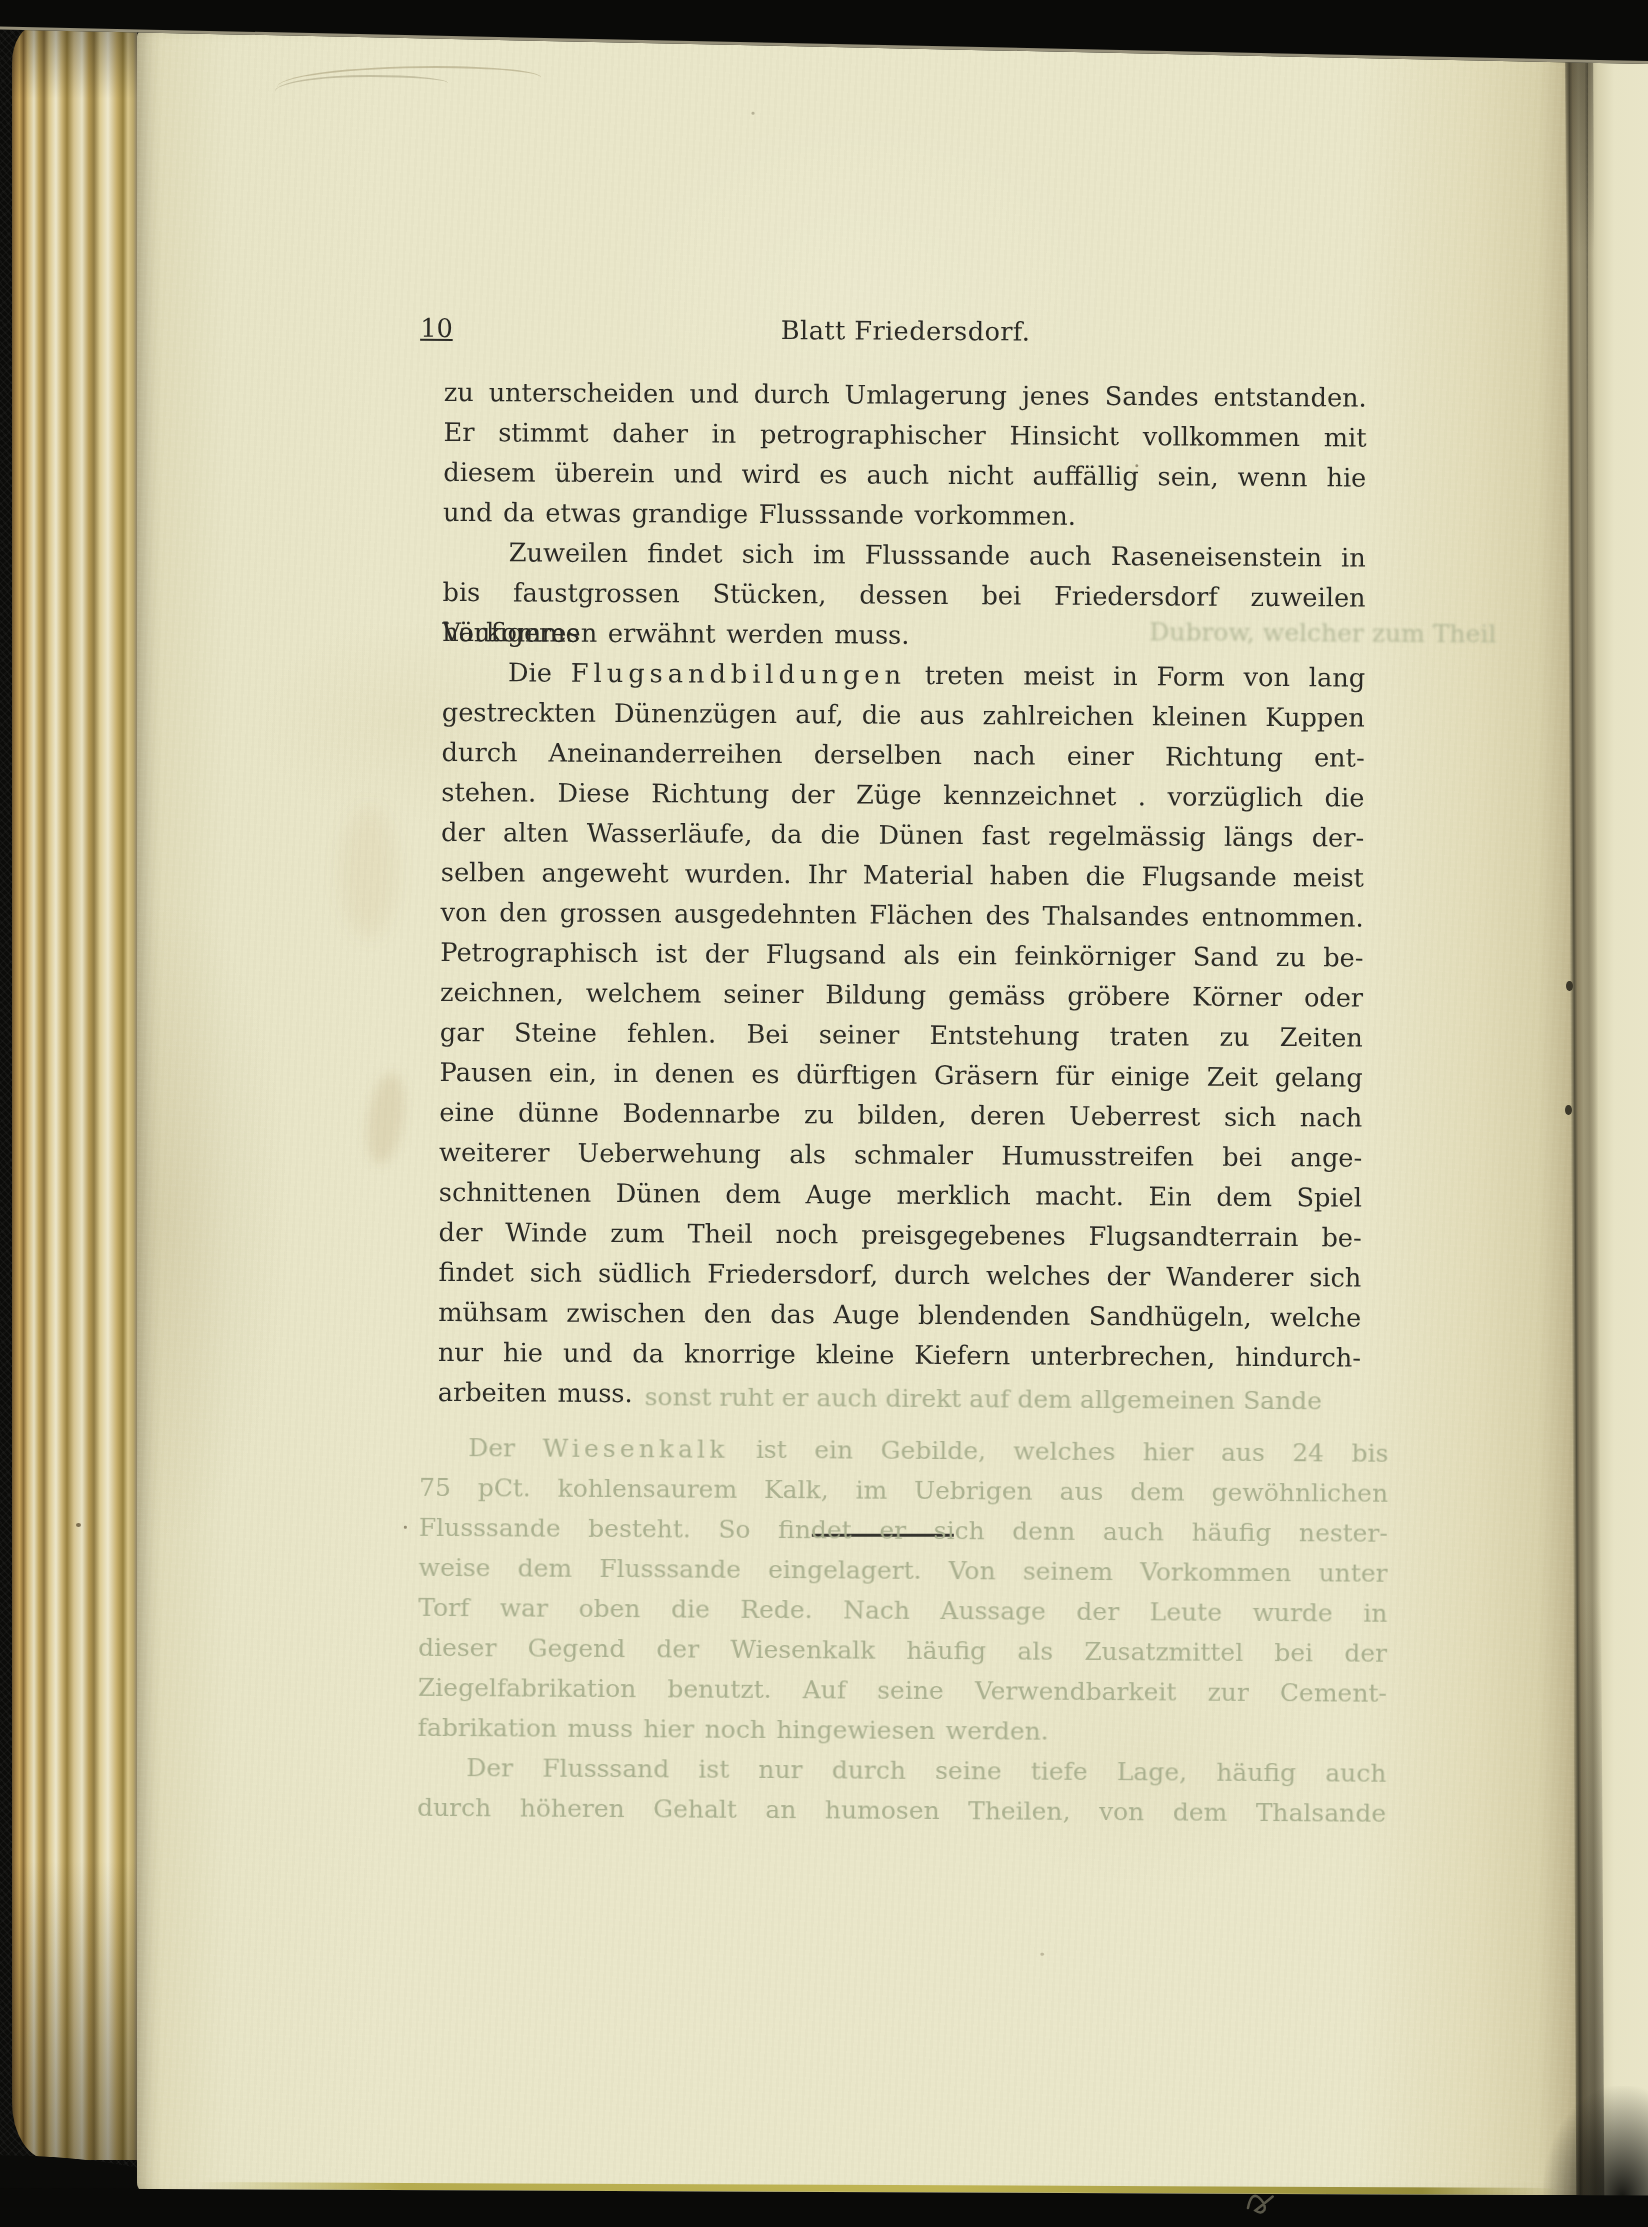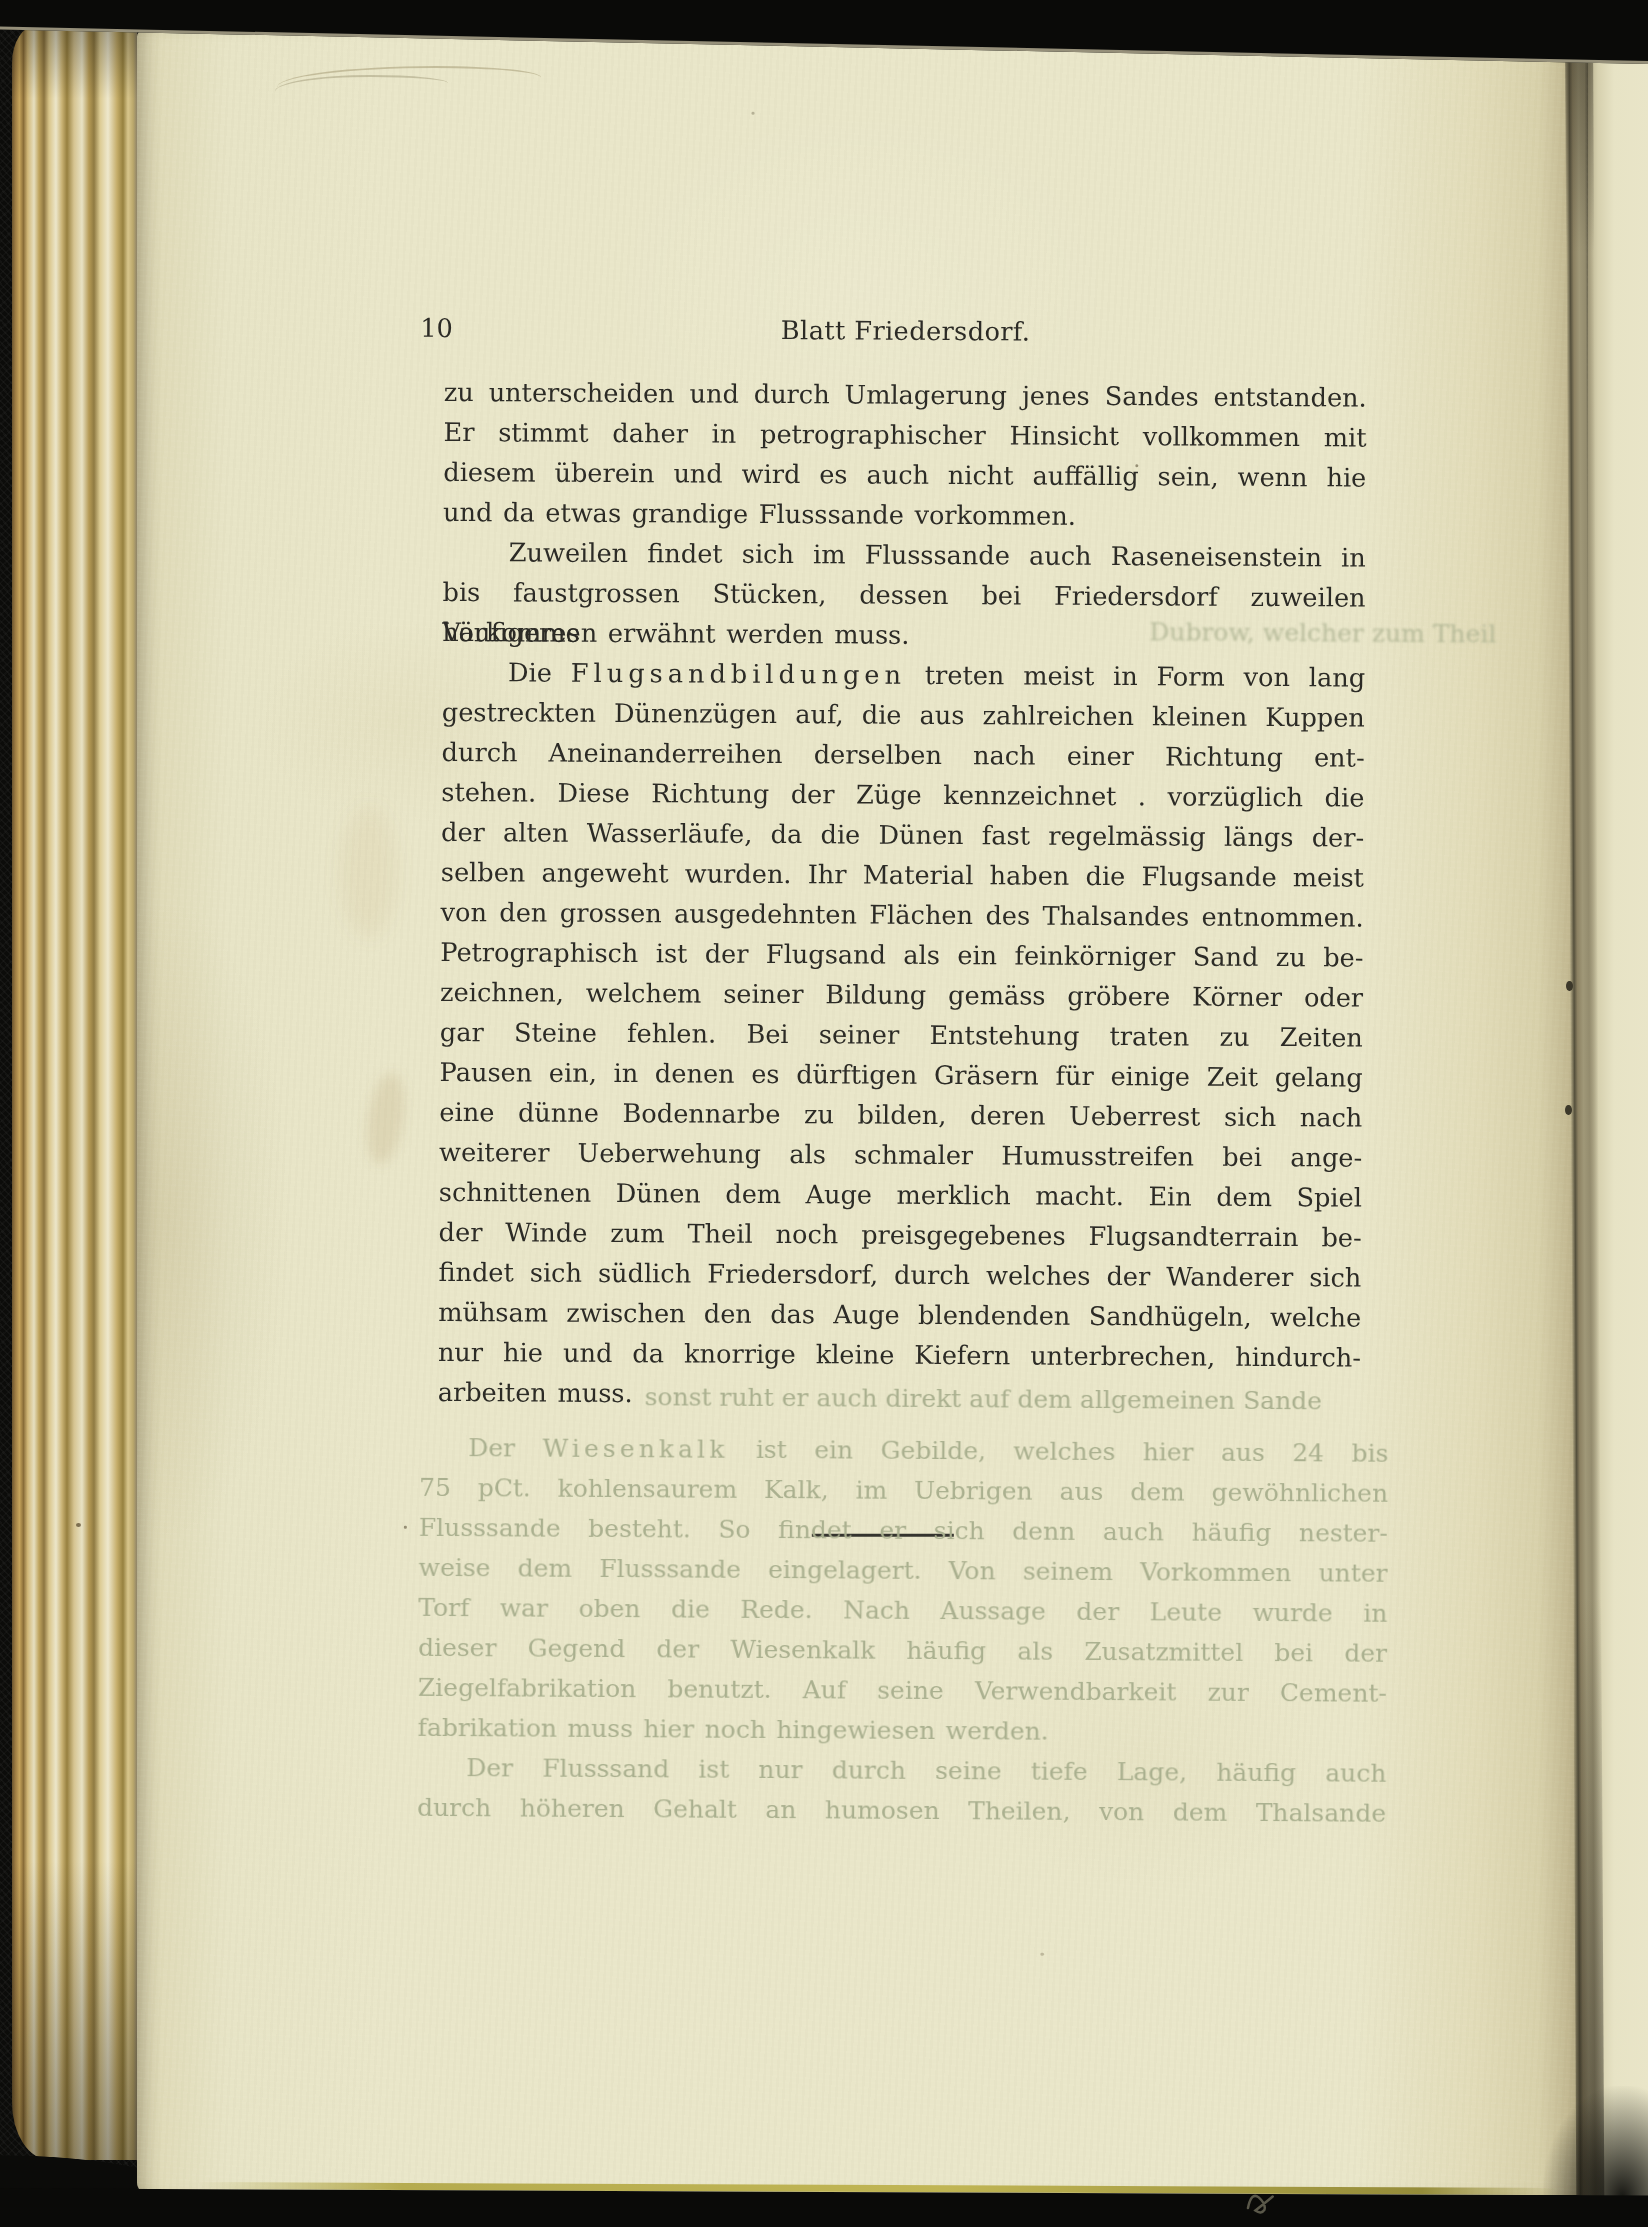--- a/index.html
+++ b/index.html
@@ -96,21 +96,21 @@
     transform:rotate(0.25deg);
     background:linear-gradient(90deg, rgba(181,171,79,0), #b5ab4f 15%, #c0b554 55%, #958c3a 90%, rgba(150,140,60,0));
   }
   .squiggle{position:absolute;left:1243px;top:2185px;z-index:30;opacity:.75;}
   
   .content{
     position:absolute;left:0;top:0;width:1448px;height:2165px;z-index:3;
     transform:rotate(0.35deg);transform-origin:148px 330px;
     color:#2c2b26;
   }
-  .pagenum{position:absolute;left:283px;top:279px;font-size:25.6px;line-height:36px;}
+  .pagenum{position:absolute;left:283px;top:279px;font-size:25.6px;line-height:36px;text-decoration:underline;}
   .runhead{position:absolute;left:307px;top:279px;width:923px;text-align:center;
     font-size:25.6px;line-height:36px;letter-spacing:0.4px;}
   .bodytext{position:absolute;left:307px;top:341px;width:923px;
     font-size:25.6px;line-height:40px;word-spacing:2.5px;}
   .line{text-align:justify;text-align-last:justify;height:40px;white-space:nowrap;white-space:normal;}
   .line.pend{text-align-last:left;}
   .line.indent{padding-left:66px;}
   .sp{letter-spacing:5px;}
   
   .ghost{color:#aab08f;filter:blur(0.7px);}

